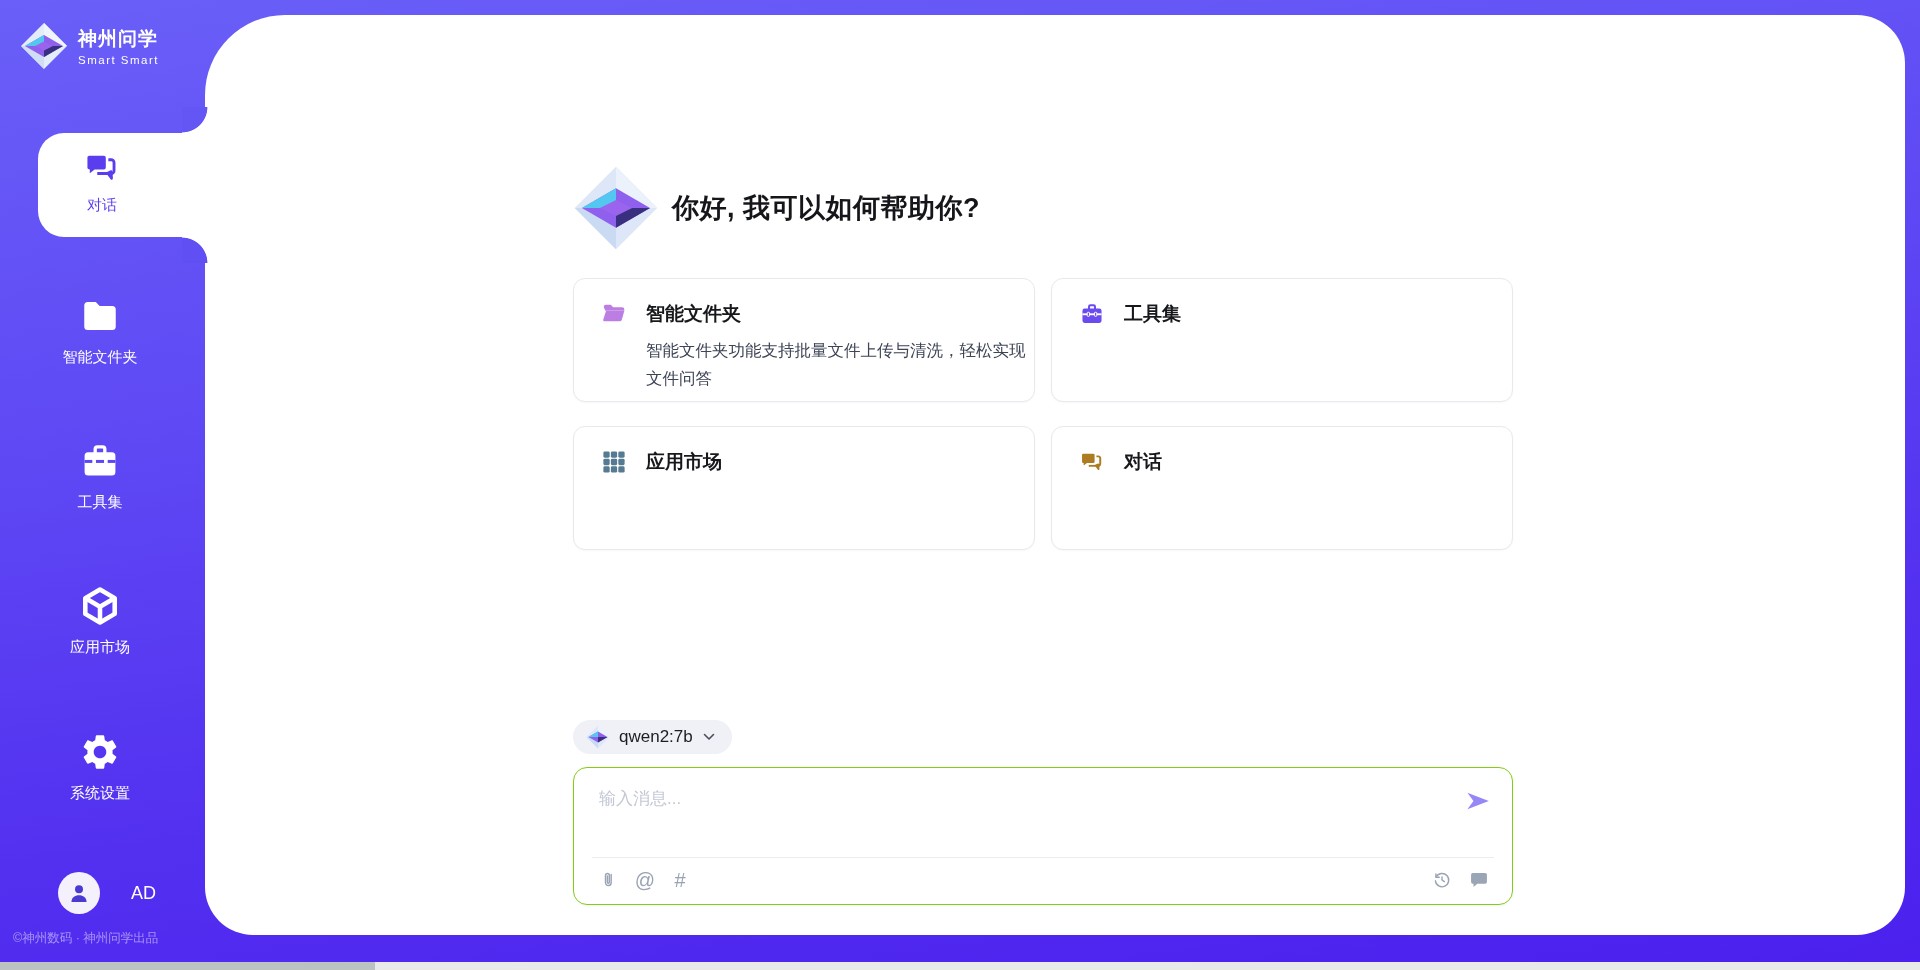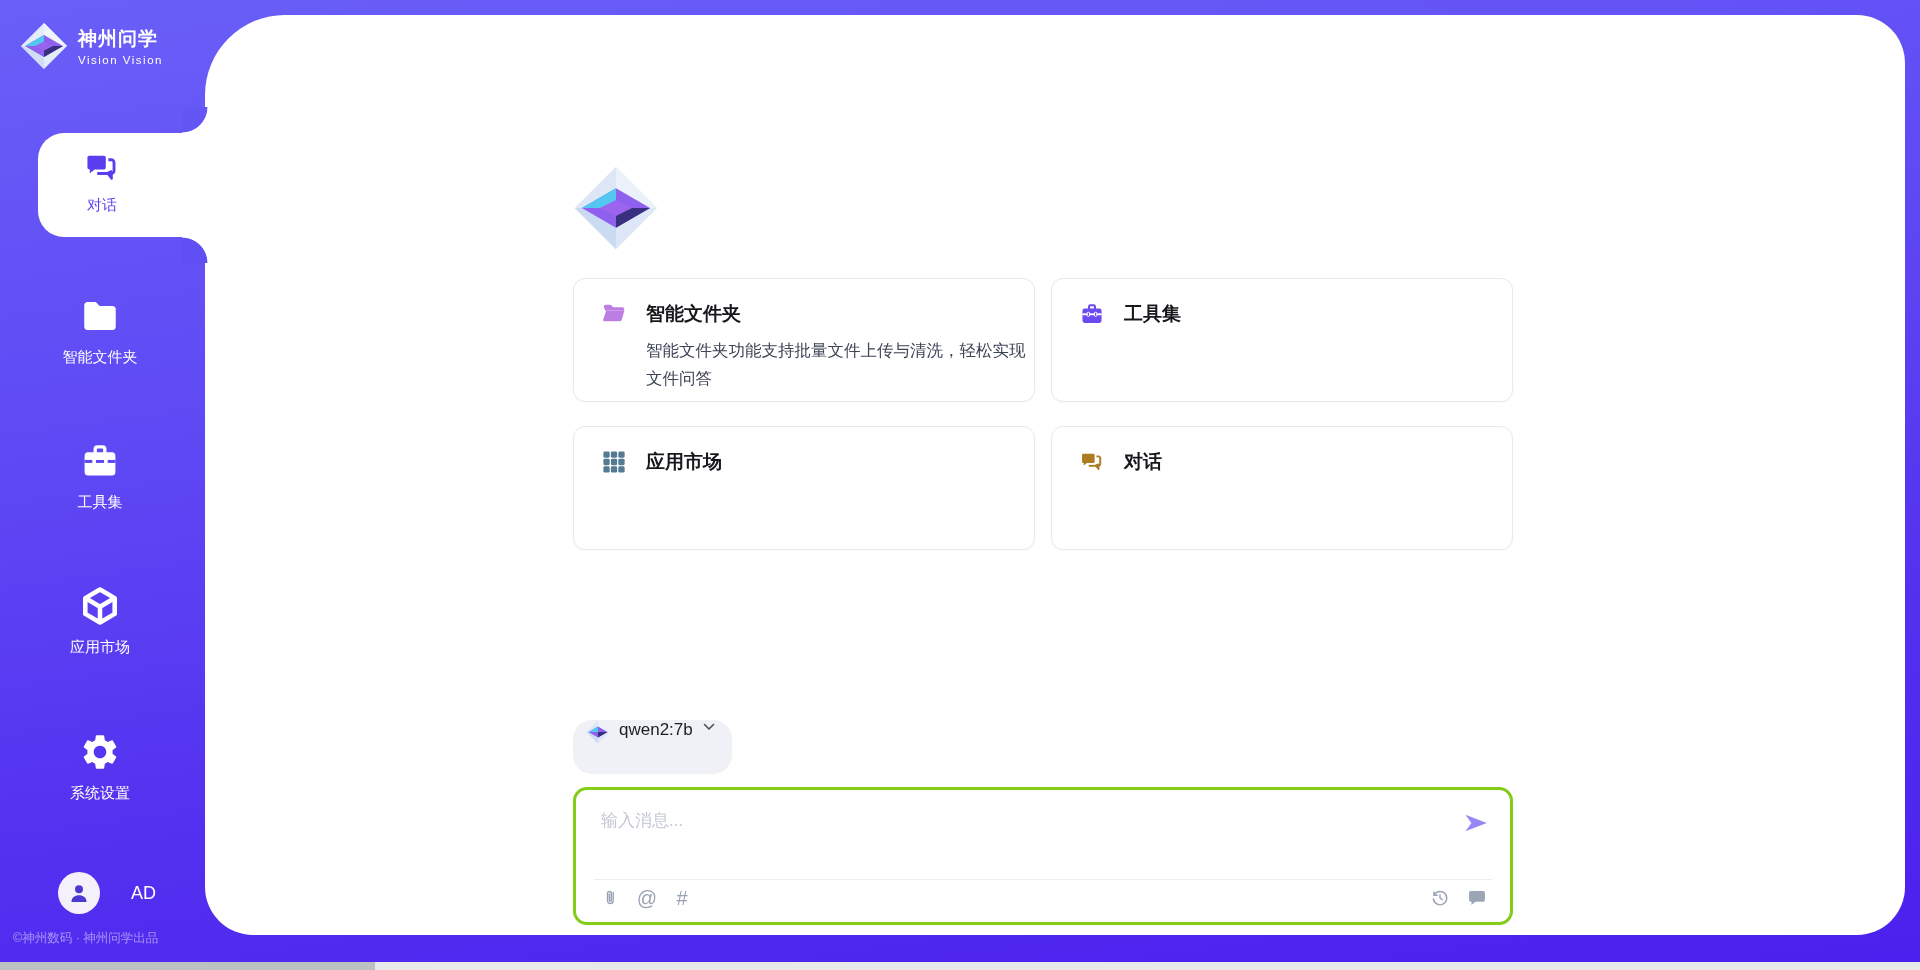--- a/index.html
+++ b/index.html
@@ -67,30 +67,30 @@
   .card-icon { width:26px; height:26px; display:inline-flex; }
   .card-icon svg { width:26px; height:26px; }
   .card-title { font-size:19px; font-weight:700; color:#17181c; }
   .card-desc { margin:9px 0 0 45px; width:392px; font-size:16.5px; line-height:1.72; color:#3d4456; }
   .ci-folder { color:#bd7ee4; }
   .ci-tool   { color:#6b4bef; }
   .ci-grid   { color:#557a92; }
   .ci-chat   { color:#ad7b22; }
 
   .model-pill {
-    margin-top:170px; display:inline-flex; gap:9px;
-    height:54px; padding:0 16px 0 13px; border-radius:19px; background:#f0f1f6; cursor:pointer;
+    margin-top:170px; display:inline-flex; align-items:center; gap:9px;
+    height:34px; padding:0 16px 0 13px; border-radius:19px; background:#f0f1f6; cursor:pointer;
   }
   .model-pill svg.logo { width:24px; height:24px; }
   .model-name { font-size:17px; color:#1c1e24; }
   .chev { width:14px; height:14px; }
 
   .composer {
     position:relative; margin-top:13px; width:940px; height:138px;
-    border:3px solid #84cc16; border-radius:14px; background:#fff;
+    border:1px solid #84cc16; border-radius:14px; background:#fff;
     box-shadow:0 1px 3px rgba(30,30,60,.04);
   }
   .composer input {
     position:absolute; left:25px; top:16px; width:850px; height:30px;
     border:none; outline:none; font-size:17px; color:#333;
     font-family:"Liberation Sans","DejaVu Sans",sans-serif;
   }
   .composer input::placeholder { color:#c3c7d4; }
   .send-btn { position:absolute; right:20px; top:20px; width:28px; height:28px; border:none; background:none; cursor:pointer; }
   .send-btn svg { width:26px; height:26px; }
@@ -121,21 +121,21 @@
         <polygon points="24,1 47,24 24,47 1,24" fill="#e3ecf9"></polygon>
         <polygon points="24,1 47,24 24,24" fill="#f0f5fc"></polygon>
         <polygon points="1,24 24,47 24,24" fill="#cfdef4"></polygon>
         <polygon points="24,13 43,24 24,35 5,24" fill="#8f5fee"></polygon>
         <polygon points="5,24 24,13 24,24" fill="#52c8f0"></polygon>
         <polygon points="24,24 43,24 24,35" fill="#38307e"></polygon>
         <polygon points="15,24 24,19.5 33,24 24,28.5" fill="#9a64ef"></polygon>
       </svg>
       <div>
         <div class="brand-name">神州问学</div>
-        <div class="brand-sub">Vision Vision</div>
+        <div class="brand-sub">Smart Smart</div>
       </div>
     </div>
 
     <div class="nav-active">
       <div class="nav-inner">
         <svg viewBox="0 0 24 24">
           <path d="M9 15.5h8.8a1.8 1.8 0 0 0 1.8-1.8V8.6a1.8 1.8 0 0 0-1.8-1.8h-2" fill="none" stroke="#5b3df0" stroke-width="1.8"></path>
           <path d="M15.5 15.2l2.6 3.4-.3-4.4z" fill="none" stroke="#5b3df0" stroke-width="1.6" stroke-linejoin="round"></path>
           <path d="M4 3.5h9.2a2 2 0 0 1 2 2v6.2a2 2 0 0 1-2 2H7.6L3.4 17l.1-3.4A2 2 0 0 1 2 11.7V5.5a2 2 0 0 1 2-2z" fill="#5b3df0" stroke="#fff" stroke-width="1.6"></path>
         </svg>
@@ -196,20 +196,21 @@
       <div class="greeting">
         <svg viewBox="0 0 48 48">
           <polygon points="24,1 47,24 24,47 1,24" fill="#dde7f7"></polygon>
           <polygon points="24,1 47,24 24,24" fill="#ecf2fb"></polygon>
           <polygon points="1,24 24,47 24,24" fill="#cbdaf3"></polygon>
           <polygon points="24,13 43,24 24,35 5,24" fill="#8f5fee"></polygon>
           <polygon points="5,24 24,13 24,24" fill="#52c8f0"></polygon>
           <polygon points="24,24 43,24 24,35" fill="#38307e"></polygon>
           <polygon points="15,24 24,19.5 33,24 24,28.5" fill="#9a64ef"></polygon>
         </svg>
+        <h1>你好, 我可以如何帮助你?</h1>
       </div>
 
       <div class="cards">
 
         <div class="card">
           <div class="card-head">
             <span class="card-icon ci-folder">
               <svg viewBox="0 0 24 24" fill="currentColor">
                 <path d="M2.5 5.5a2 2 0 0 1 2-2H9l2.2 2.2h8.3a2 2 0 0 1 2 2V9H4z"></path>
                 <path d="M4.6 9.2h16.9l-2.3 8.2a2 2 0 0 1-1.9 1.4H3.2a1.2 1.2 0 0 1-1.16-1.5z"></path>

